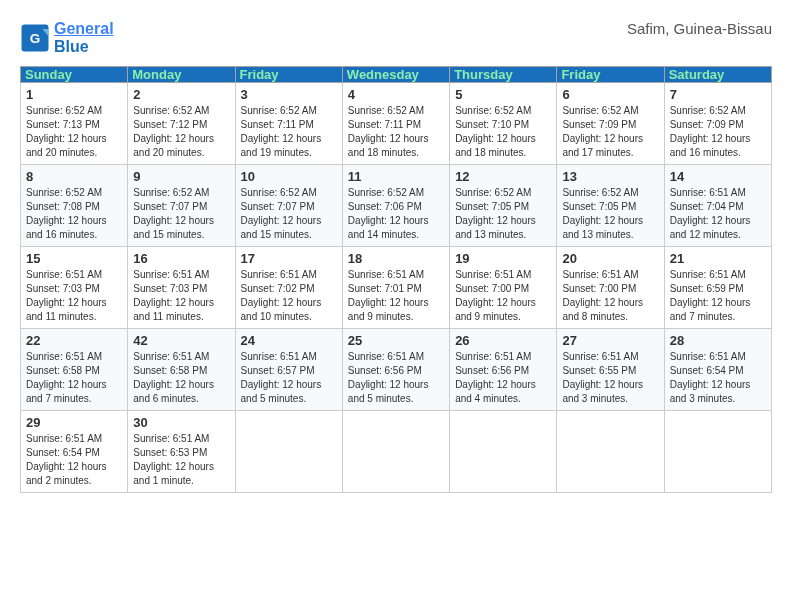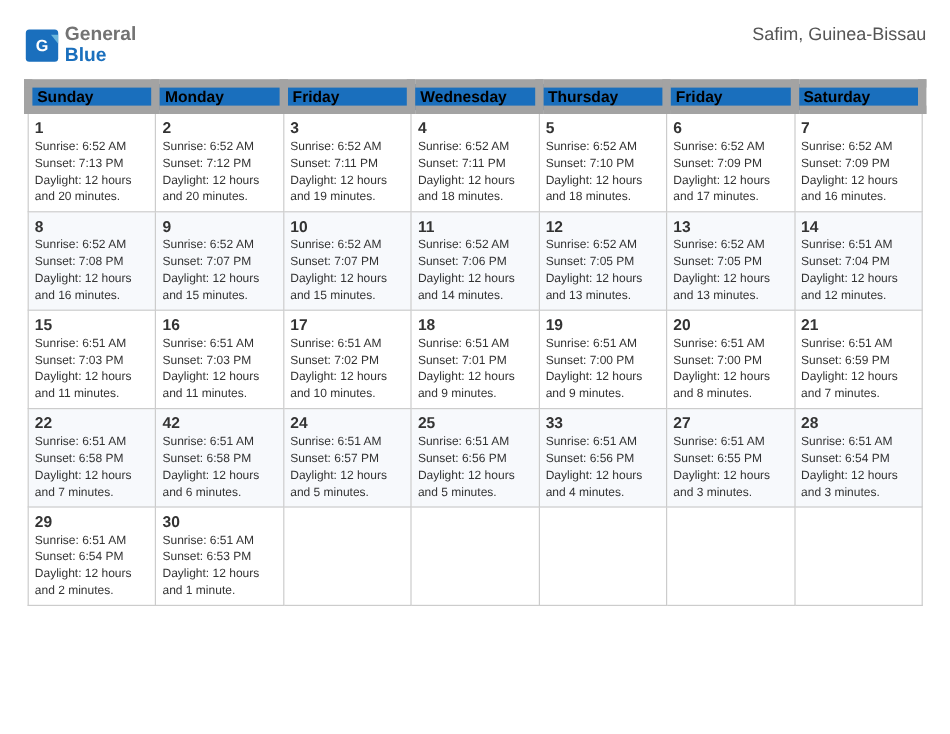--- a/index.html
+++ b/index.html
@@ -37,26 +37,26 @@
       font-size: 15px;
       color: #555;
     }
     .calendar-table {
       width: 100%;
       border-collapse: collapse;
       font-size: 11px;
     }
     .calendar-table th {
       background: #1a6fbd;
-      color: #000000;
+      color: #86efac;
       padding: 0 4px;
       text-align: left;
       font-size: 13px;
       font-weight: bold;
-      border: 7px solid #a3a3a3;
+      border: 1px solid #a3a3a3;
     }
     .calendar-table td {
       border: 1px solid #ccc;
       padding: 4px 5px;
       vertical-align: top;
       width: 14.28%;
       min-height: 80px;
       height: 80px;
     }
     .day-number {
@@ -90,21 +90,21 @@
 
 <div class="header-area">
   <div class="logo">
     <svg class="logo-icon" viewBox="0 0 40 40">
       <rect x="2" y="2" width="36" height="36" rx="4" fill="#1a6fbd"></rect>
       <text x="20" y="26" text-anchor="middle" font-size="18" font-weight="bold" fill="white" font-family="Arial">G</text>
       <polygon points="30,8 38,8 38,18" fill="#7ec8e3" opacity="0.8"></polygon>
     </svg>
     <div>
       <div style="font-size:16px;font-weight:bold;color:#333;">
-        <span style="color:#737373;">General</span><br><span style="color:#1a6fbd;">Blue</span>
+        <span style="color:#3b82f6;text-decoration:underline;">General</span><br><span style="color:#1a6fbd;">Blue</span>
       </div>
     </div>
   </div>
   <div class="title-area">
     <div class="location-title">Safim, Guinea-Bissau</div>
   </div>
 </div>
 
 <table class="calendar-table">
   <thead>
@@ -295,21 +295,21 @@
 and 5 minutes.</div>
         </td>
         <td>
           <span class="day-number">25</span>
           <div class="day-info" style="white-space: pre-line;">Sunrise: 6:51 AM
 Sunset: 6:56 PM
 Daylight: 12 hours
 and 5 minutes.</div>
         </td>
         <td>
-          <span class="day-number">33</span>
+          <span class="day-number">26</span>
           <div class="day-info" style="white-space: pre-line;">Sunrise: 6:51 AM
 Sunset: 6:56 PM
 Daylight: 12 hours
 and 4 minutes.</div>
         </td>
         <td>
           <span class="day-number">27</span>
           <div class="day-info" style="white-space: pre-line;">Sunrise: 6:51 AM
 Sunset: 6:55 PM
 Daylight: 12 hours

